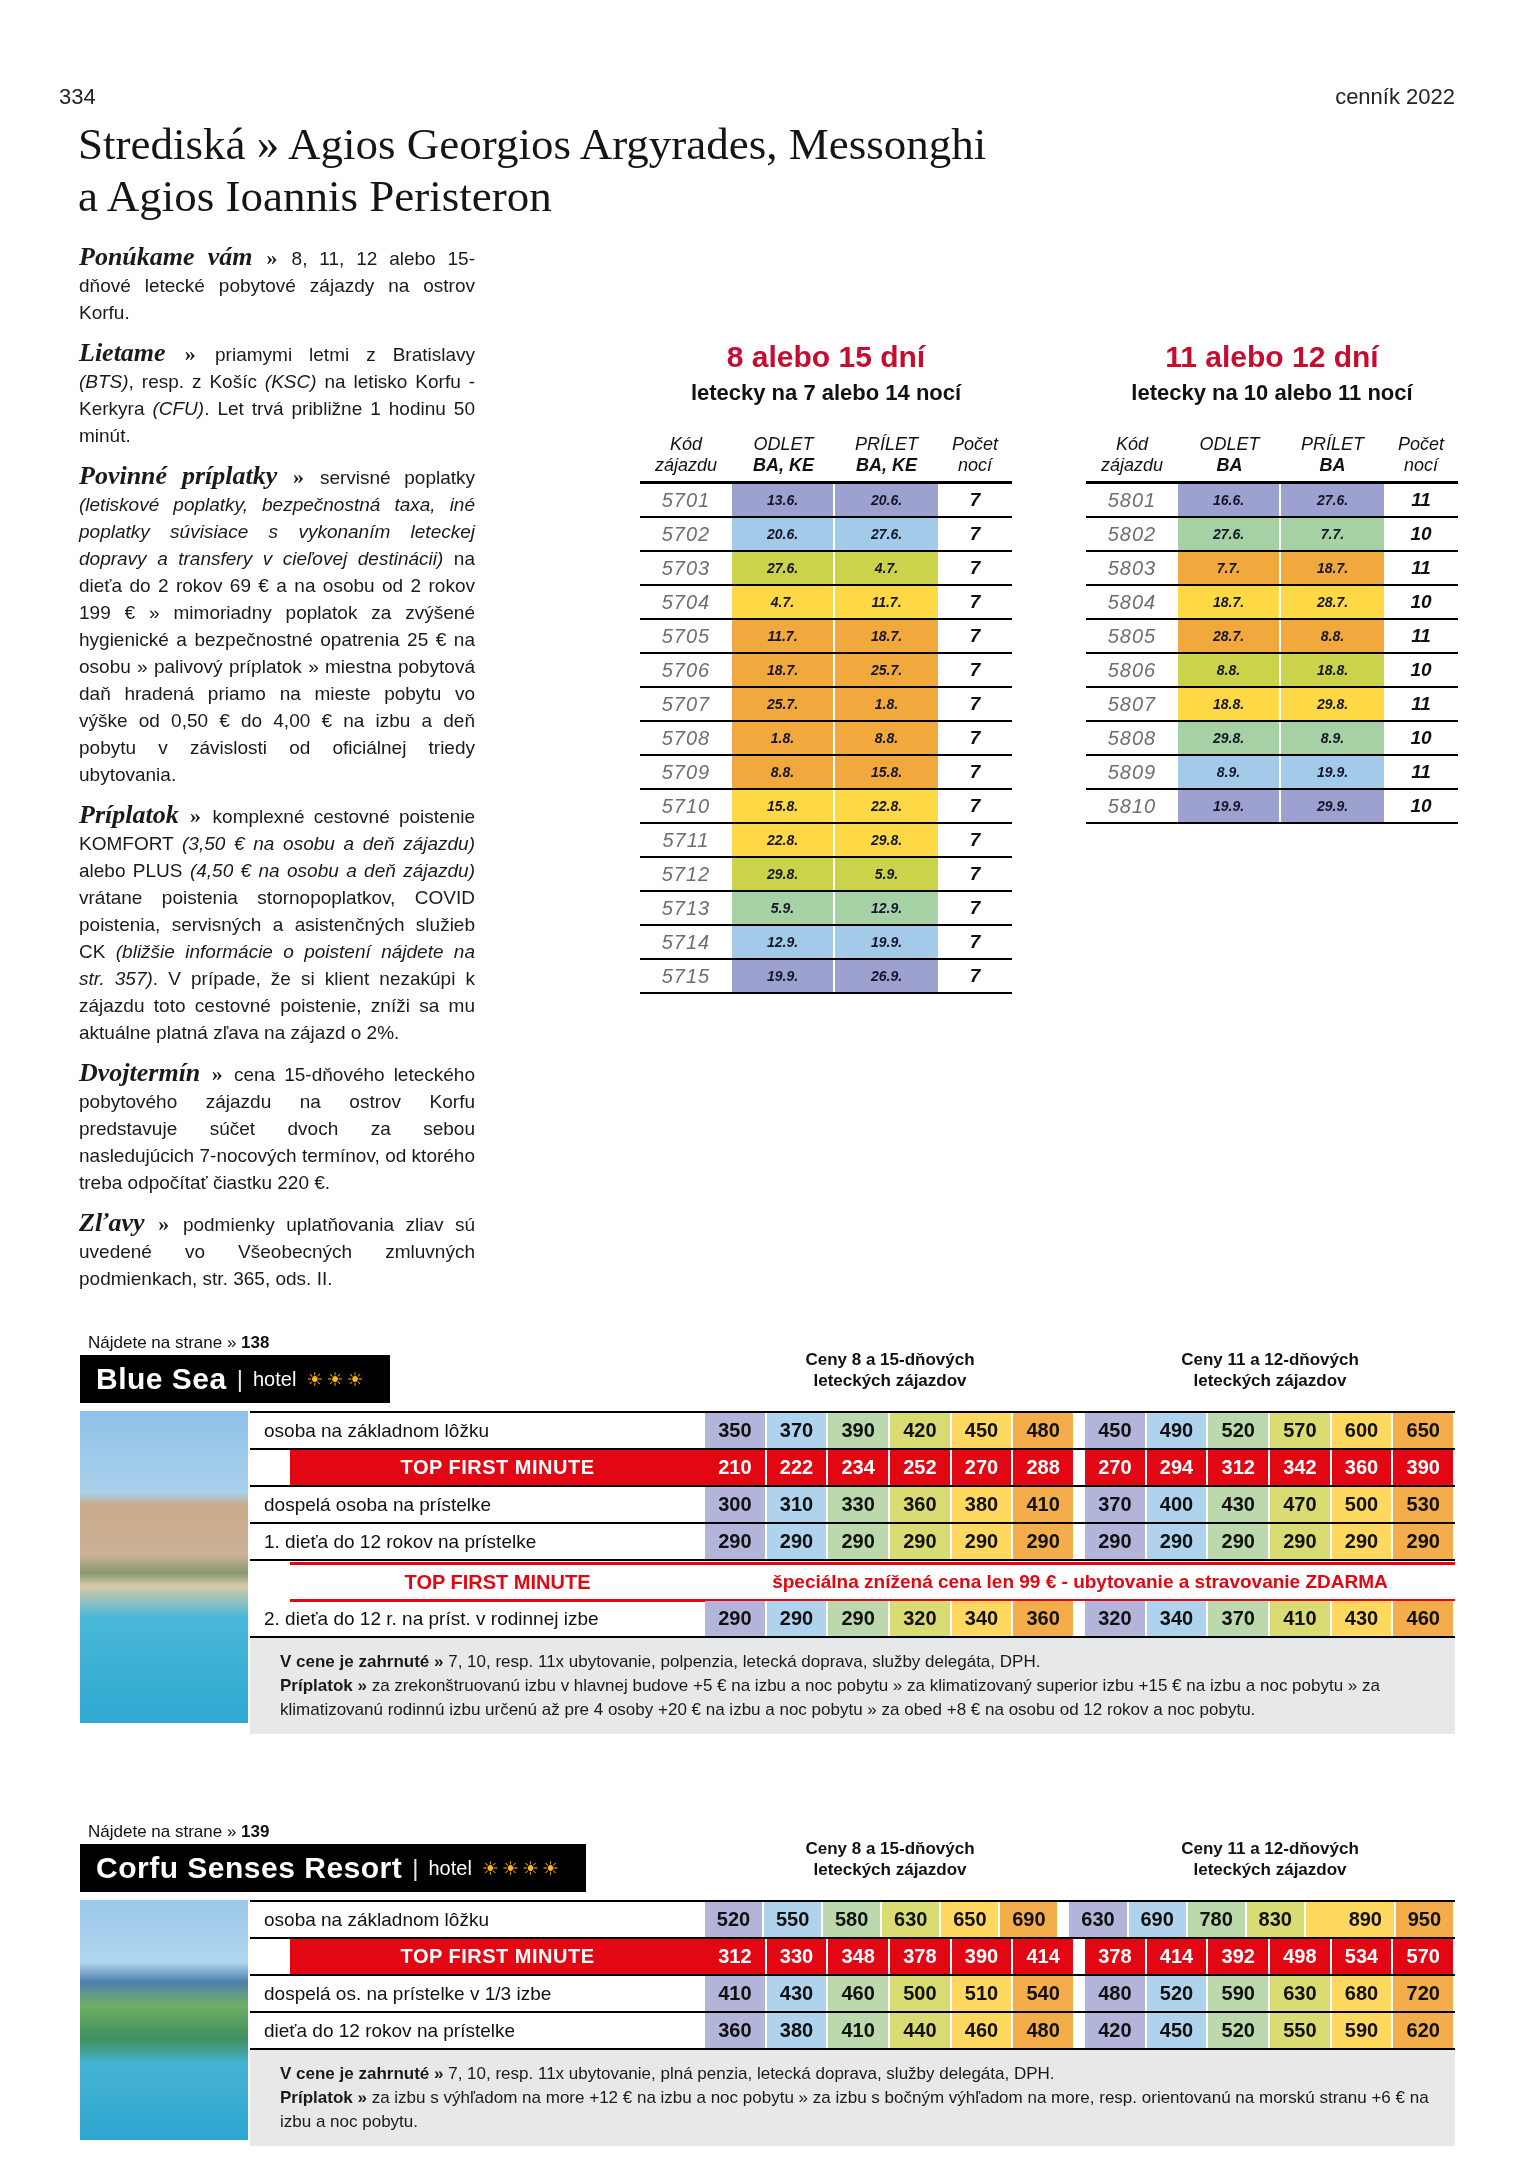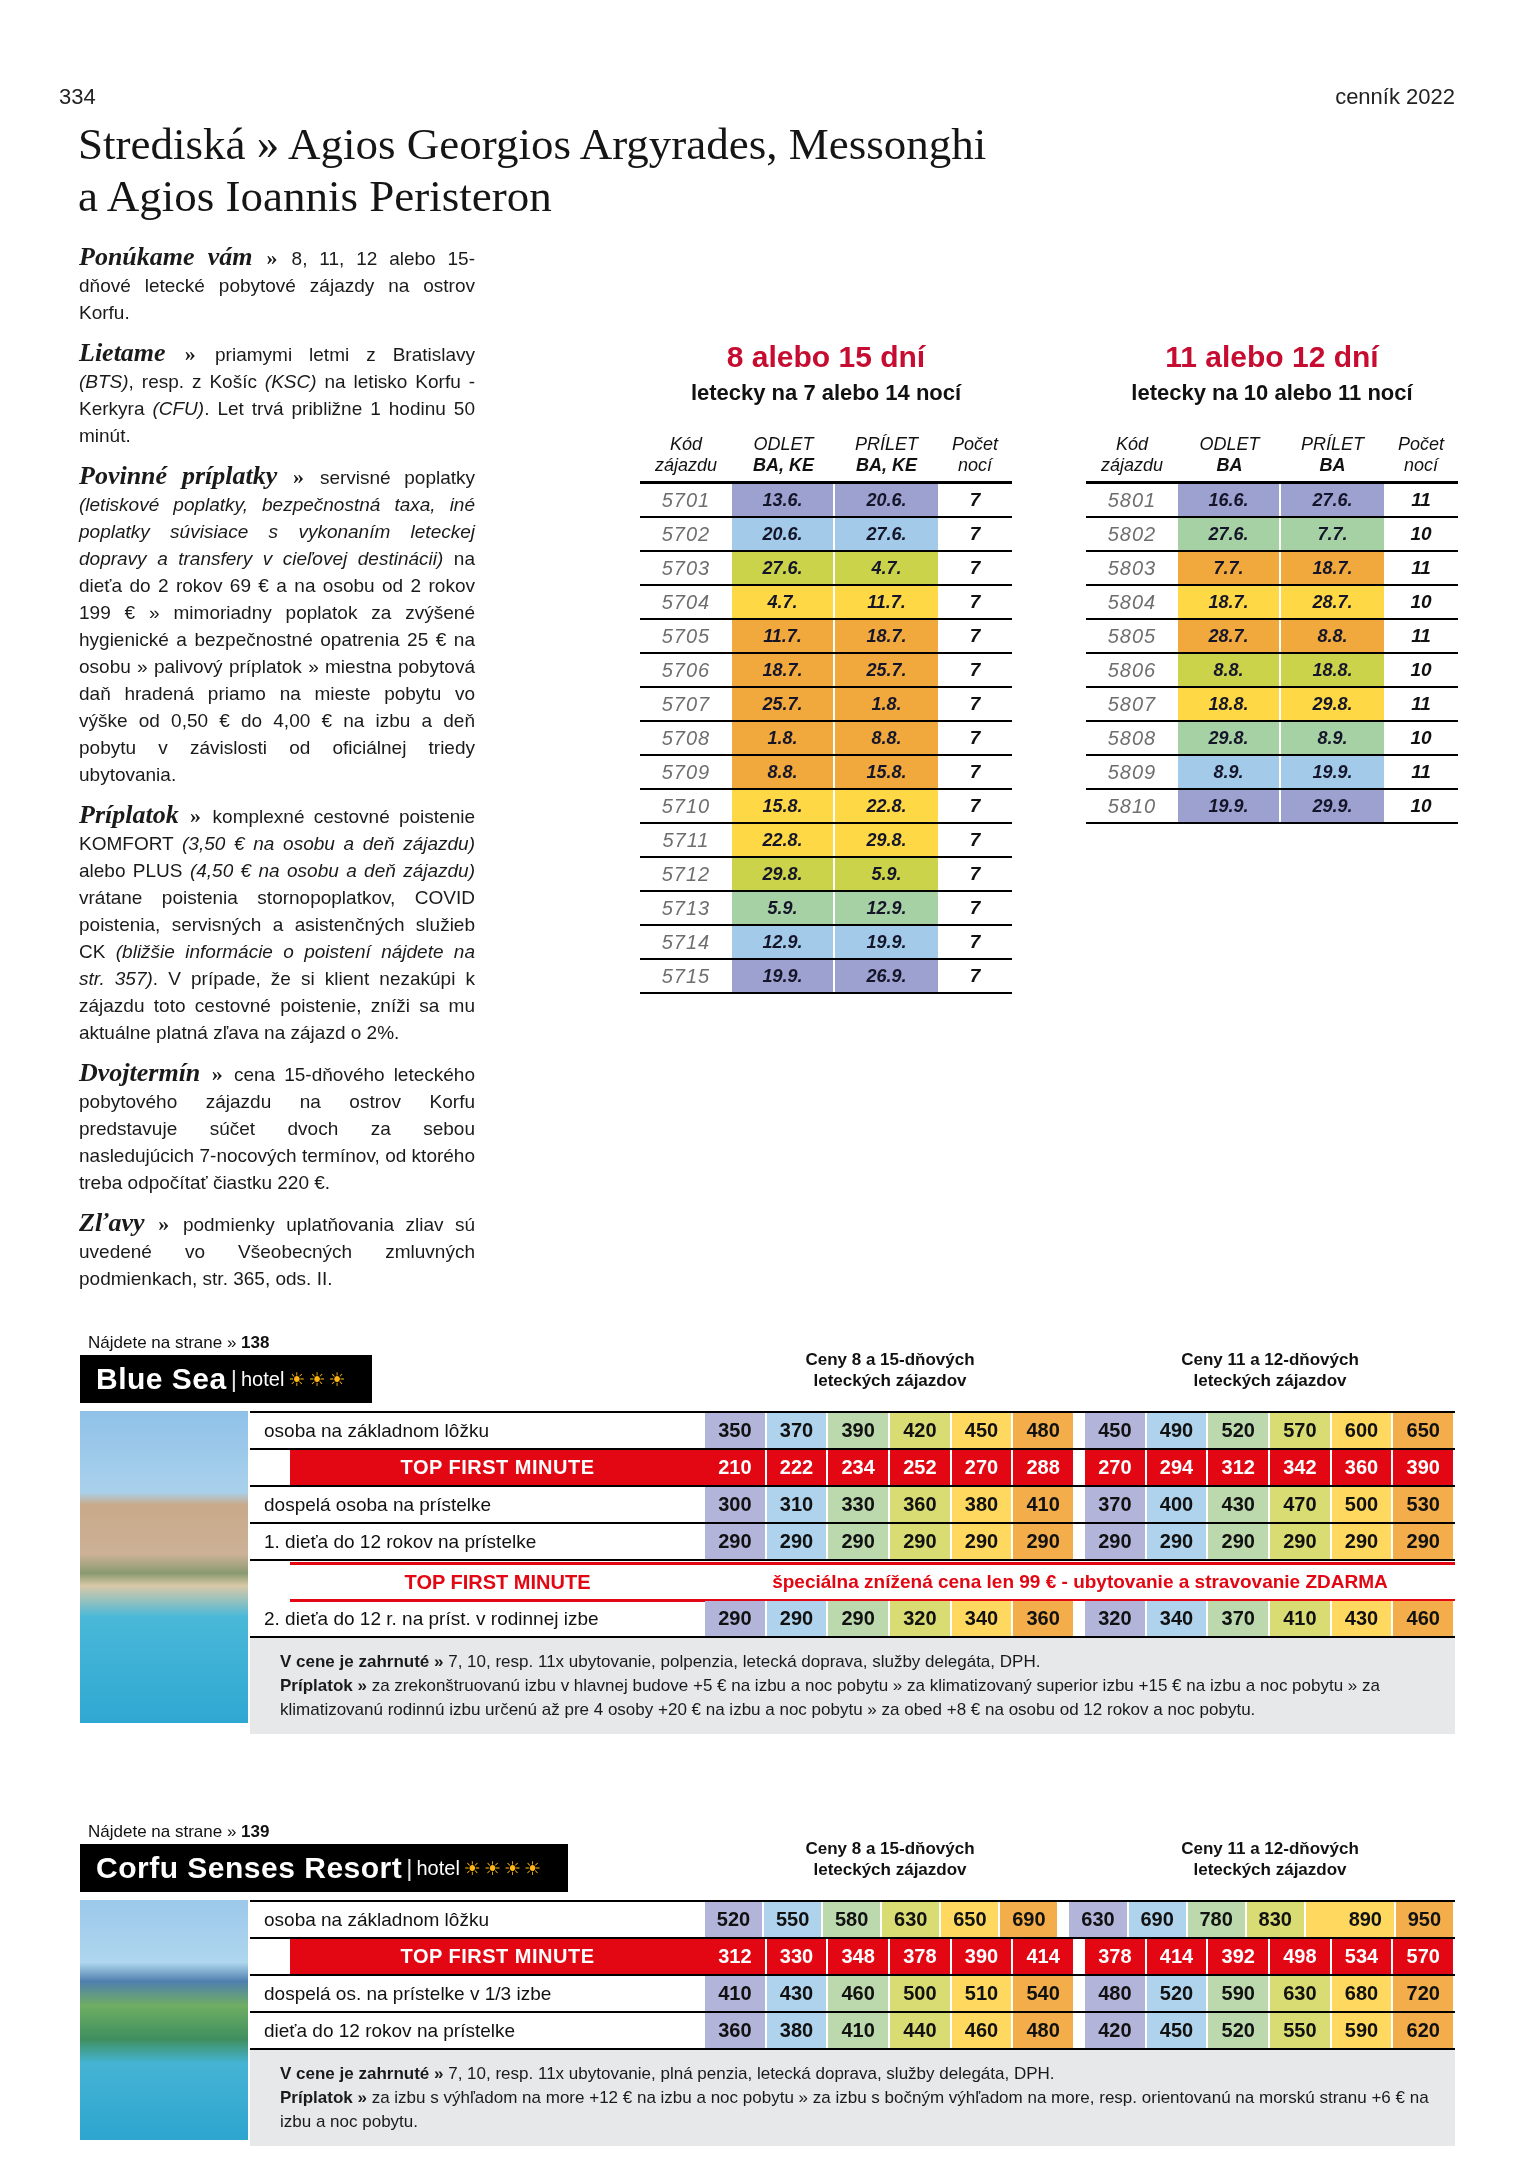--- a/index.html
+++ b/index.html
@@ -22,30 +22,30 @@
   #ft1{left:640px;} #ft2{left:1086px;}
   .ft-title{text-align:center;font-size:30px;line-height:34px;font-weight:800;}
   .ft-sub{text-align:center;font-size:22px;line-height:26px;font-weight:700;margin-top:6px;color:#111;}
   .ft-grid{display:grid;grid-template-columns:92px 103px 103px 74px;font-style:italic;}
   .ft-head{margin-top:28px;border-bottom:3px solid #000;}
   .ft-h{text-align:center;font-size:18px;line-height:21px;padding-bottom:5px;}
   .ft-h .l2b{font-weight:700;}
   .ft-row{height:32px;border-bottom:2px solid #000;}
   .ft-code{text-align:center;font-size:20px;line-height:32px;color:#6e6e6e;font-weight:400;
            letter-spacing:1px;}
-  .ft-date{text-align:center;font-size:18px;line-height:32px;font-weight:700;color:#15152a;}
+  .ft-date{text-align:center;font-size:14px;line-height:32px;font-weight:700;color:#15152a;}
   .ft-date.dep{border-right:2px solid #fff;}
   .ft-nights{text-align:center;font-size:19px;line-height:32px;font-weight:700;}
   
   .hotel{position:absolute;left:79px;width:1377px;}
   #hotel1{top:1333px;height:400px;} #hotel2{top:1822px;height:338px;}
   .findline{position:absolute;left:9px;top:0;font-size:17px;}
   .findline b{font-weight:700;}
   .band{position:absolute;left:1px;top:22px;height:48px;background:#000;color:#fff;
-        display:flex;align-items:center;padding:0 24px 0 16px;gap:4px;white-space:nowrap;}
+        display:flex;align-items:center;padding:0 24px 0 16px;gap:10px;white-space:nowrap;}
   .band-name{font-size:30px;font-weight:700;letter-spacing:.5px;}
   .band-sep{font-size:24px;font-weight:300;opacity:.9;}
   .band-type{font-size:20px;}
   .band-stars{font-size:19px;color:#ffb612;letter-spacing:3px;}
   .grp-head{position:absolute;top:16px;width:240px;text-align:center;font-size:17px;
             line-height:21px;font-weight:700;}
   .grp-a{left:691px;} .grp-b{left:1071px;}
   .photo{position:absolute;left:1px;top:78px;width:168px;}
   .photo1{height:312px;background:linear-gradient(180deg,#8fc1e8 0%,#a9d1ec 26%,#c9aa8a 30%,
           #ccb197 46%,#8a9a70 52%,#d9c9a8 56%,#49b8d8 66%,#2fa8d2 100%);}

